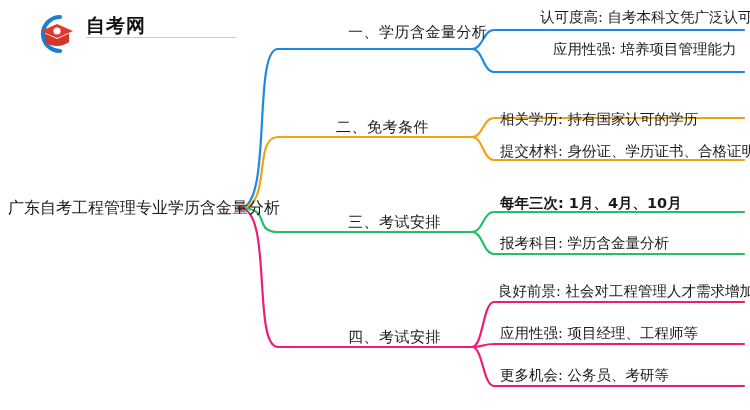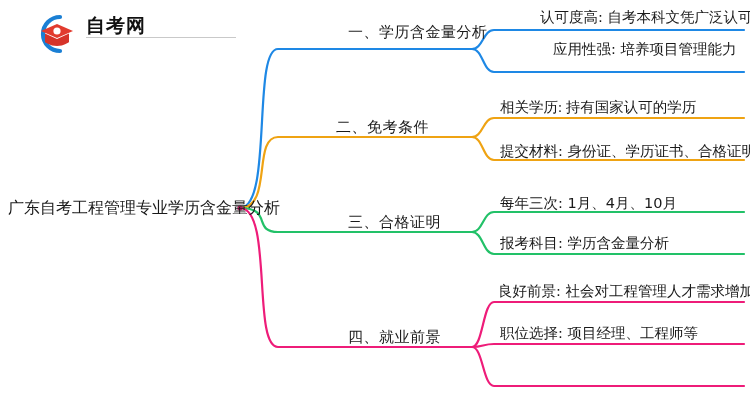--- a/index.html
+++ b/index.html
@@ -101,23 +101,23 @@
     letter-spacing: 0px;
   }
 
   .b1 { left: 348px; top: 25px; text-align: center; }
   .b2 { left: 336px; top: 120px; }
   .b3 { left: 348px; top: 215px; }
   .b4 { left: 348px; top: 330px; }
 
   .l1 { left: 540px; top: 10px; }
   .l2 { left: 518px; top: 42px; margin-left: 35px; }
-  .l3 { left: 500px; top: 100px; font-family: Liberation Serif, serif; }
+  .l3 { left: 500px; top: 112px; }
   .l4 { left: 500px; top: 144px; }
-  .l5 { left: 500px; top: 196px; }
+  .l5 { left: 500px; top: 196px; font-weight: bold; }
   .l6 { left: 500px; top: 236px; }
   .l7 { left: 498px; top: 284px; }
   .l8 { left: 500px; top: 326px; }
   .l9 { left: 500px; top: 368px; }
 </style>
 </head>
 <body>
 
 <div id="mindmap-root">
 
@@ -148,28 +148,29 @@
       <path d="M 472 347 C 483 347, 483 302, 494 302 L 744 302" fill="none" stroke="#EE1C79" stroke-width="2.2" stroke-linecap="round"></path>
       <path d="M 472 347 C 483 347, 483 344, 494 344 L 744 344" fill="none" stroke="#EE1C79" stroke-width="2.2" stroke-linecap="round"></path>
       <path d="M 472 347 C 483 347, 483 386, 494 386 L 744 386" fill="none" stroke="#EE1C79" stroke-width="2.2" stroke-linecap="round"></path>
       <circle cx="240" cy="208" r="2.6" fill="#EE1C79"></circle>
     </svg>
 
   <div class="node-text root-node">广东自考工程管理专业学历含金量分析</div>
 
   <div class="node-text branch-node b1">一、学历含金量分析</div>
   <div class="node-text branch-node b2">二、免考条件</div>
-  <div class="node-text branch-node b3">三、合格证明</div>
-  <div class="node-text branch-node b4">四、就业前景</div>
+  <div class="node-text branch-node b3">三、考试安排</div>
+  <div class="node-text branch-node b4">四、考试安排</div>
 
   <div class="node-text leaf-node l1">认可度高: 自考本科文凭广泛认可</div>
   <div class="node-text leaf-node l2">应用性强: 培养项目管理能力</div>
 
   <div class="node-text leaf-node l3">相关学历: 持有国家认可的学历</div>
   <div class="node-text leaf-node l4">提交材料: 身份证、学历证书、合格证明</div>
 
   <div class="node-text leaf-node l5">每年三次: 1月、4月、10月</div>
   <div class="node-text leaf-node l6">报考科目: 学历含金量分析</div>
 
   <div class="node-text leaf-node l7">良好前景: 社会对工程管理人才需求增加</div>
-  <div class="node-text leaf-node l8">职位选择: 项目经理、工程师等</div>
+  <div class="node-text leaf-node l8">应用性强: 项目经理、工程师等</div>
+  <div class="node-text leaf-node l9">更多机会: 公务员、考研等</div>
 
 </div>
 
 </body></html>

